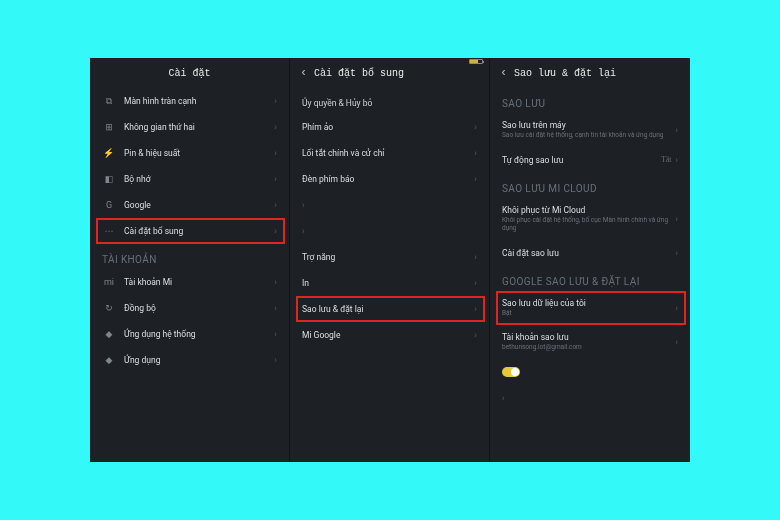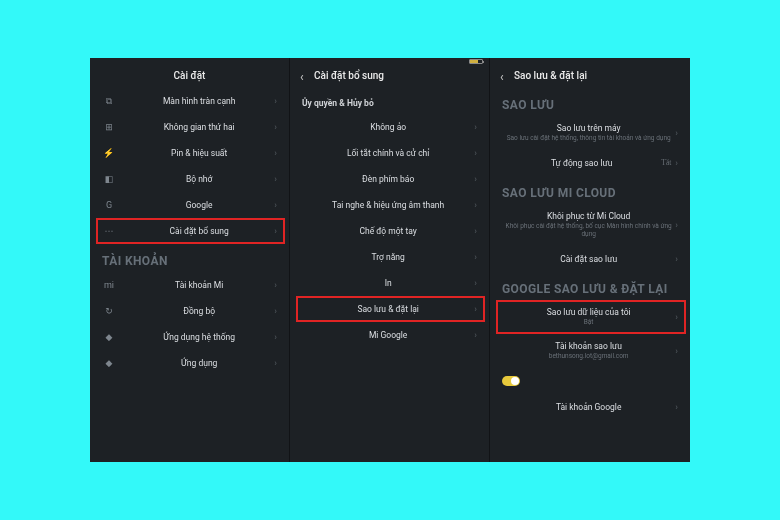--- a/index.html
+++ b/index.html
@@ -24,26 +24,27 @@
     display: flex;
     flex-direction: column;
     position: relative;
     color: #c9ccd0;
   }
   .panel:last-child { border-right: none; }
 
   
   .hdr {
     display: flex;
-    align-items: flex-start;
+    align-items: center;
     height: 30px;
     padding: 12px 10px;
     font-size: 10px;
     color: #eaeaea;
     font-weight: 500;
+    font-family: Liberation Mono, monospace;
   }
   .hdr.center { justify-content: center; }
   .hdr .back {
     width: 10px;
     text-align: left;
     color: #bbb;
     font-size: 12px;
   }
   .hdr .title { margin-left: 4px; }
 
@@ -67,25 +68,24 @@
     position: absolute;
     right: -2px; top: 1px;
     width: 1px; height: 2px;
     background: #888;
   }
   .batt .fill { height: 100%; width: 70%; background: #d0b040; }
 
   .body { flex: 1; overflow: hidden; }
 
   .section-label {
-    font-size: 12px;
+    font-size: 10px;
     color: #677079;
     padding: 10px 12px 4px;
     letter-spacing: .4px;
-    font-weight: bold;
   }
 
   .row {
     position: relative;
     display: flex;
     align-items: center;
     padding: 7px 12px;
     min-height: 26px;
   }
   .row .icon {
@@ -93,21 +93,20 @@
     margin-right: 8px;
     text-align: center;
     font-size: 9px;
     color: #7e868e;
   }
   .row .label {
     flex: 1;
     font-size: 8.5px;
     color: #dcdfe3;
     line-height: 1.2;
-    text-align: center;
   }
   .row .sub {
     display: block;
     font-size: 6.5px;
     color: #6a7178;
     margin-top: 2px;
     line-height: 1.2;
   }
   .row .chev {
     font-size: 9px;
@@ -138,21 +137,20 @@
     right: 1px; top: 1px;
     width: 8px; height: 8px;
     background: #fff;
     border-radius: 50%;
   }
 
   .subhead {
     font-size: 8.5px;
     color: #cfd2d6;
     padding: 10px 12px 6px;
-    font-weight: bold;
   }
 
   
   .hl1 { left: 6px; right: 4px; top: 0; bottom: 0; }
   .hlwrap { position: relative; }
 </style>
 </head>
 <body>
 
 <div class="frame">
@@ -224,37 +222,35 @@
         </div>
     </div>
     <div class="hdr">
       <span class="back">‹</span>
       <span class="title">Cài đặt bổ sung</span>
     </div>
     <div class="body">
       <div class="subhead">Ủy quyền &amp; Hủy bỏ</div>
       <div id="p2list">
           <div class="row">
-            <span class="label">Không ảo</span>
+            <span class="label">Phím ảo</span>
             <span class="chev">›</span>
           </div>
           <div class="row">
             <span class="label">Lối tắt chính và cử chỉ</span>
             <span class="chev">›</span>
           </div>
           <div class="row">
             <span class="label">Đèn phím báo</span>
             <span class="chev">›</span>
           </div>
           <div class="row">
-            <span class="label">Tai nghe &amp; hiệu ứng âm thanh</span>
-            <span class="chev">›</span>
-          </div>
-          <div class="row">
-            <span class="label">Chế độ một tay</span>
+            <span class="chev">›</span>
+          </div>
+          <div class="row">
             <span class="chev">›</span>
           </div>
           <div class="row">
             <span class="label">Trợ năng</span>
             <span class="chev">›</span>
           </div>
           <div class="row">
             <span class="label">In</span>
             <span class="chev">›</span>
           </div>
@@ -272,21 +268,21 @@
   </div>
 
   <div class="panel">
     <div class="hdr">
       <span class="back">‹</span>
       <span class="title">Sao lưu &amp; đặt lại</span>
     </div>
     <div class="body" id="p3body">
         <div class="section-label">SAO LƯU</div>
         <div class="row">
-          <span class="label">Sao lưu trên máy<span class="sub">Sao lưu cài đặt hệ thống, thông tin tài khoản và ứng dụng</span></span>
+          <span class="label">Sao lưu trên máy<span class="sub">Sao lưu cài đặt hệ thống, cạnh tin tài khoản và ứng dụng</span></span>
           <span class="chev">›</span>
         </div>
         <div class="row">
           <span class="label">Tự động sao lưu</span>
           <span class="val">Tắt</span>
           <span class="chev">›</span>
         </div>
         <div class="section-label">SAO LƯU MI CLOUD</div>
         <div class="row">
           <span class="label">Khôi phục từ Mi Cloud<span class="sub">Khôi phục cài đặt hệ thống, bố cục Màn hình chính và ứng dụng</span></span>
@@ -303,19 +299,18 @@
           <div class="hl hl1"></div>
         </div>
         <div class="row">
           <span class="label">Tài khoản sao lưu<span class="sub">bethunsong.lot@gmail.com</span></span>
           <span class="chev">›</span>
         </div>
         <div class="row">
           <span class="toggle"></span>
         </div>
         <div class="row">
-          <span class="label">Tài khoản Google</span>
           <span class="chev">›</span>
         </div>
       </div>
   </div>
 
 </div>
 
 </body></html>

